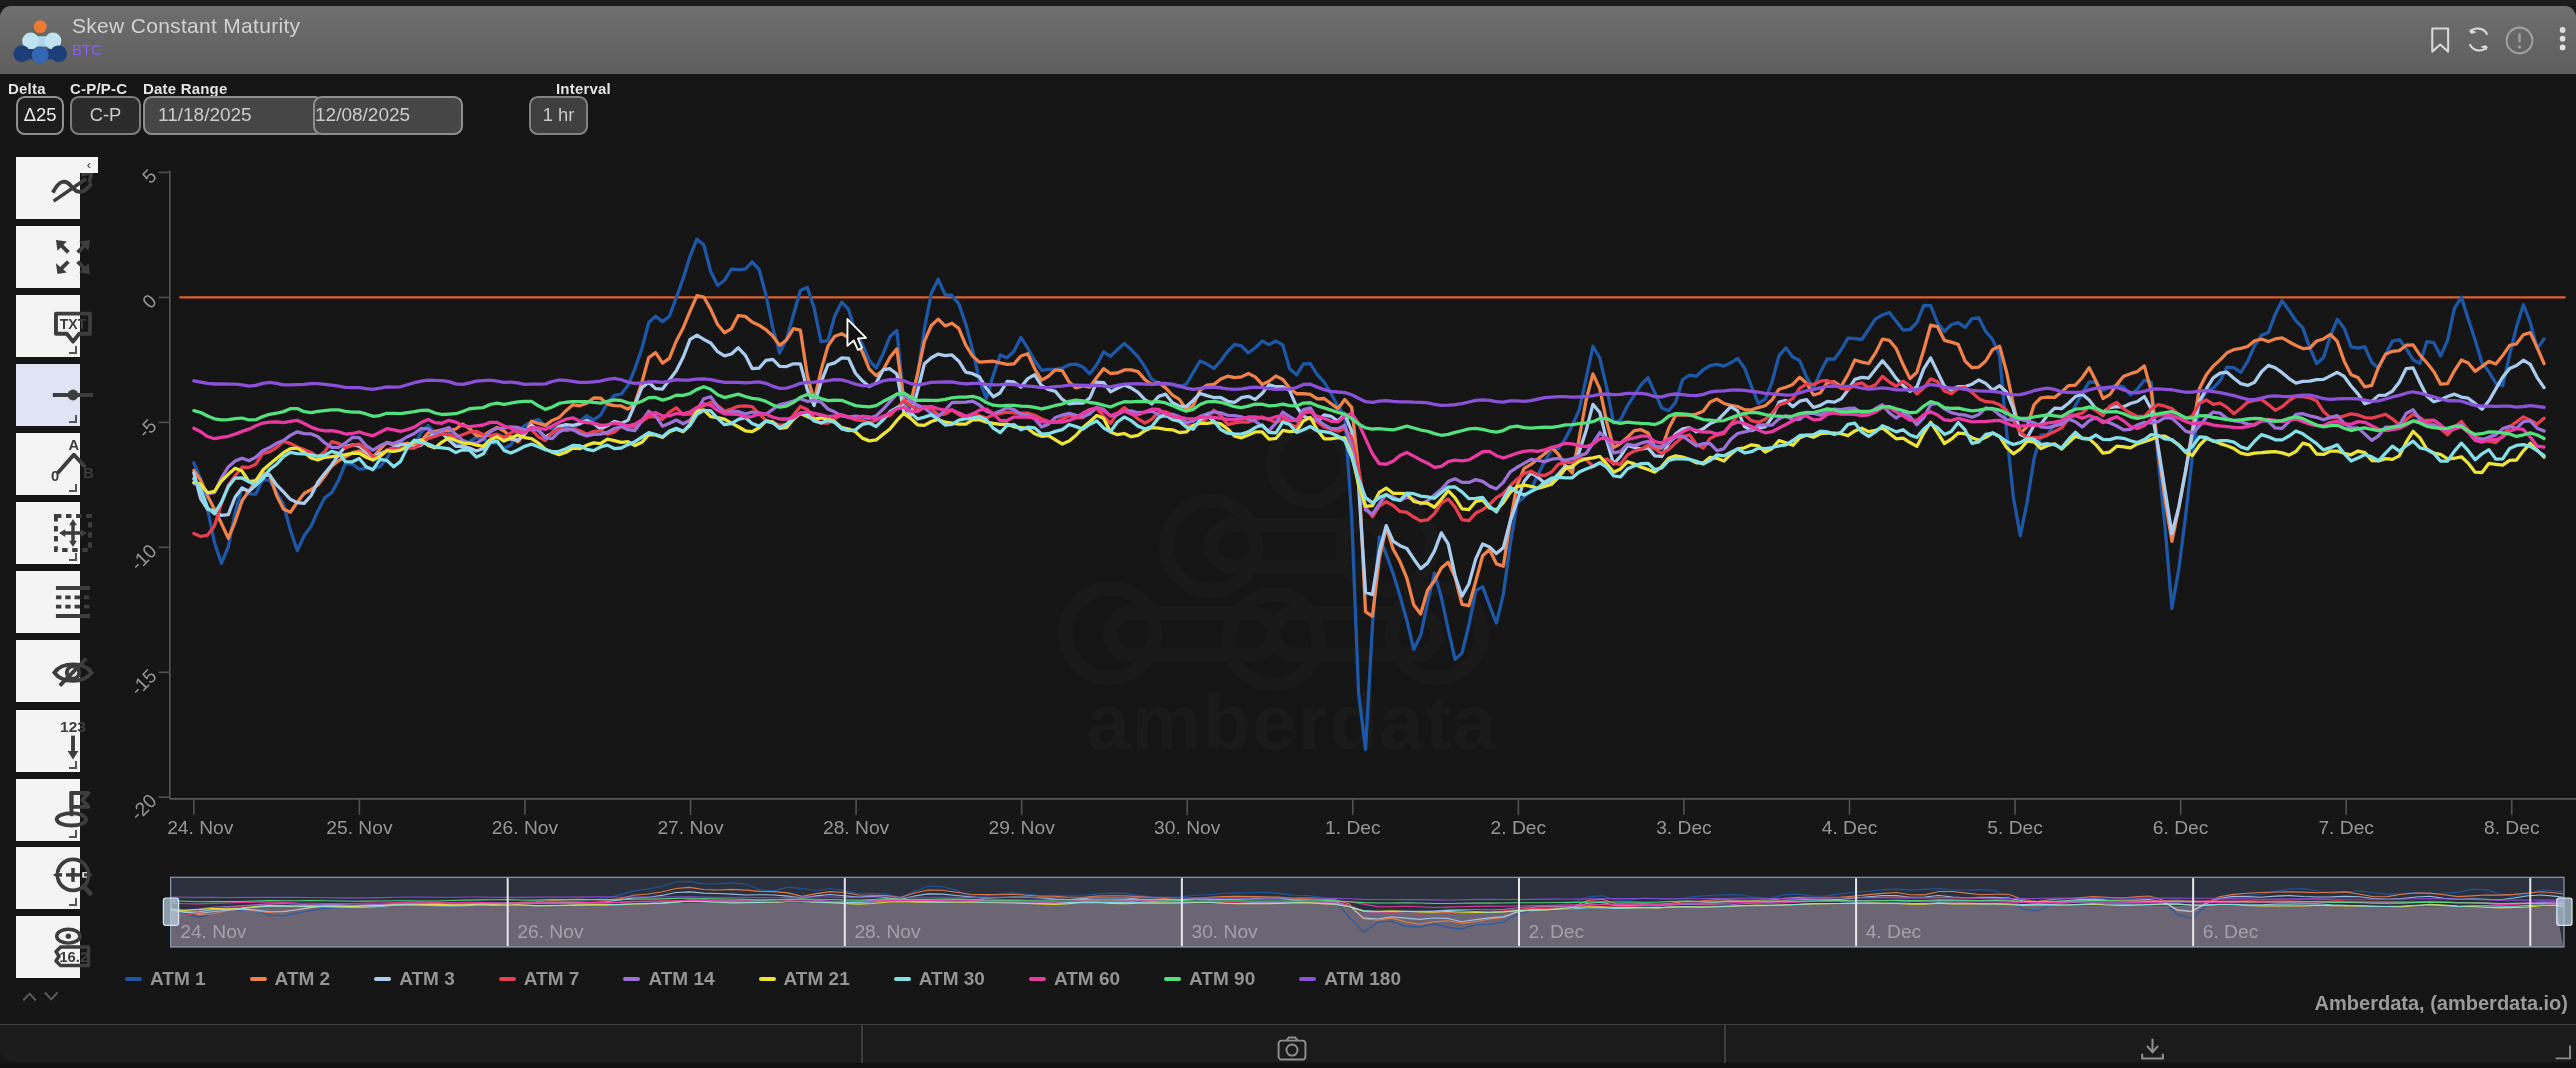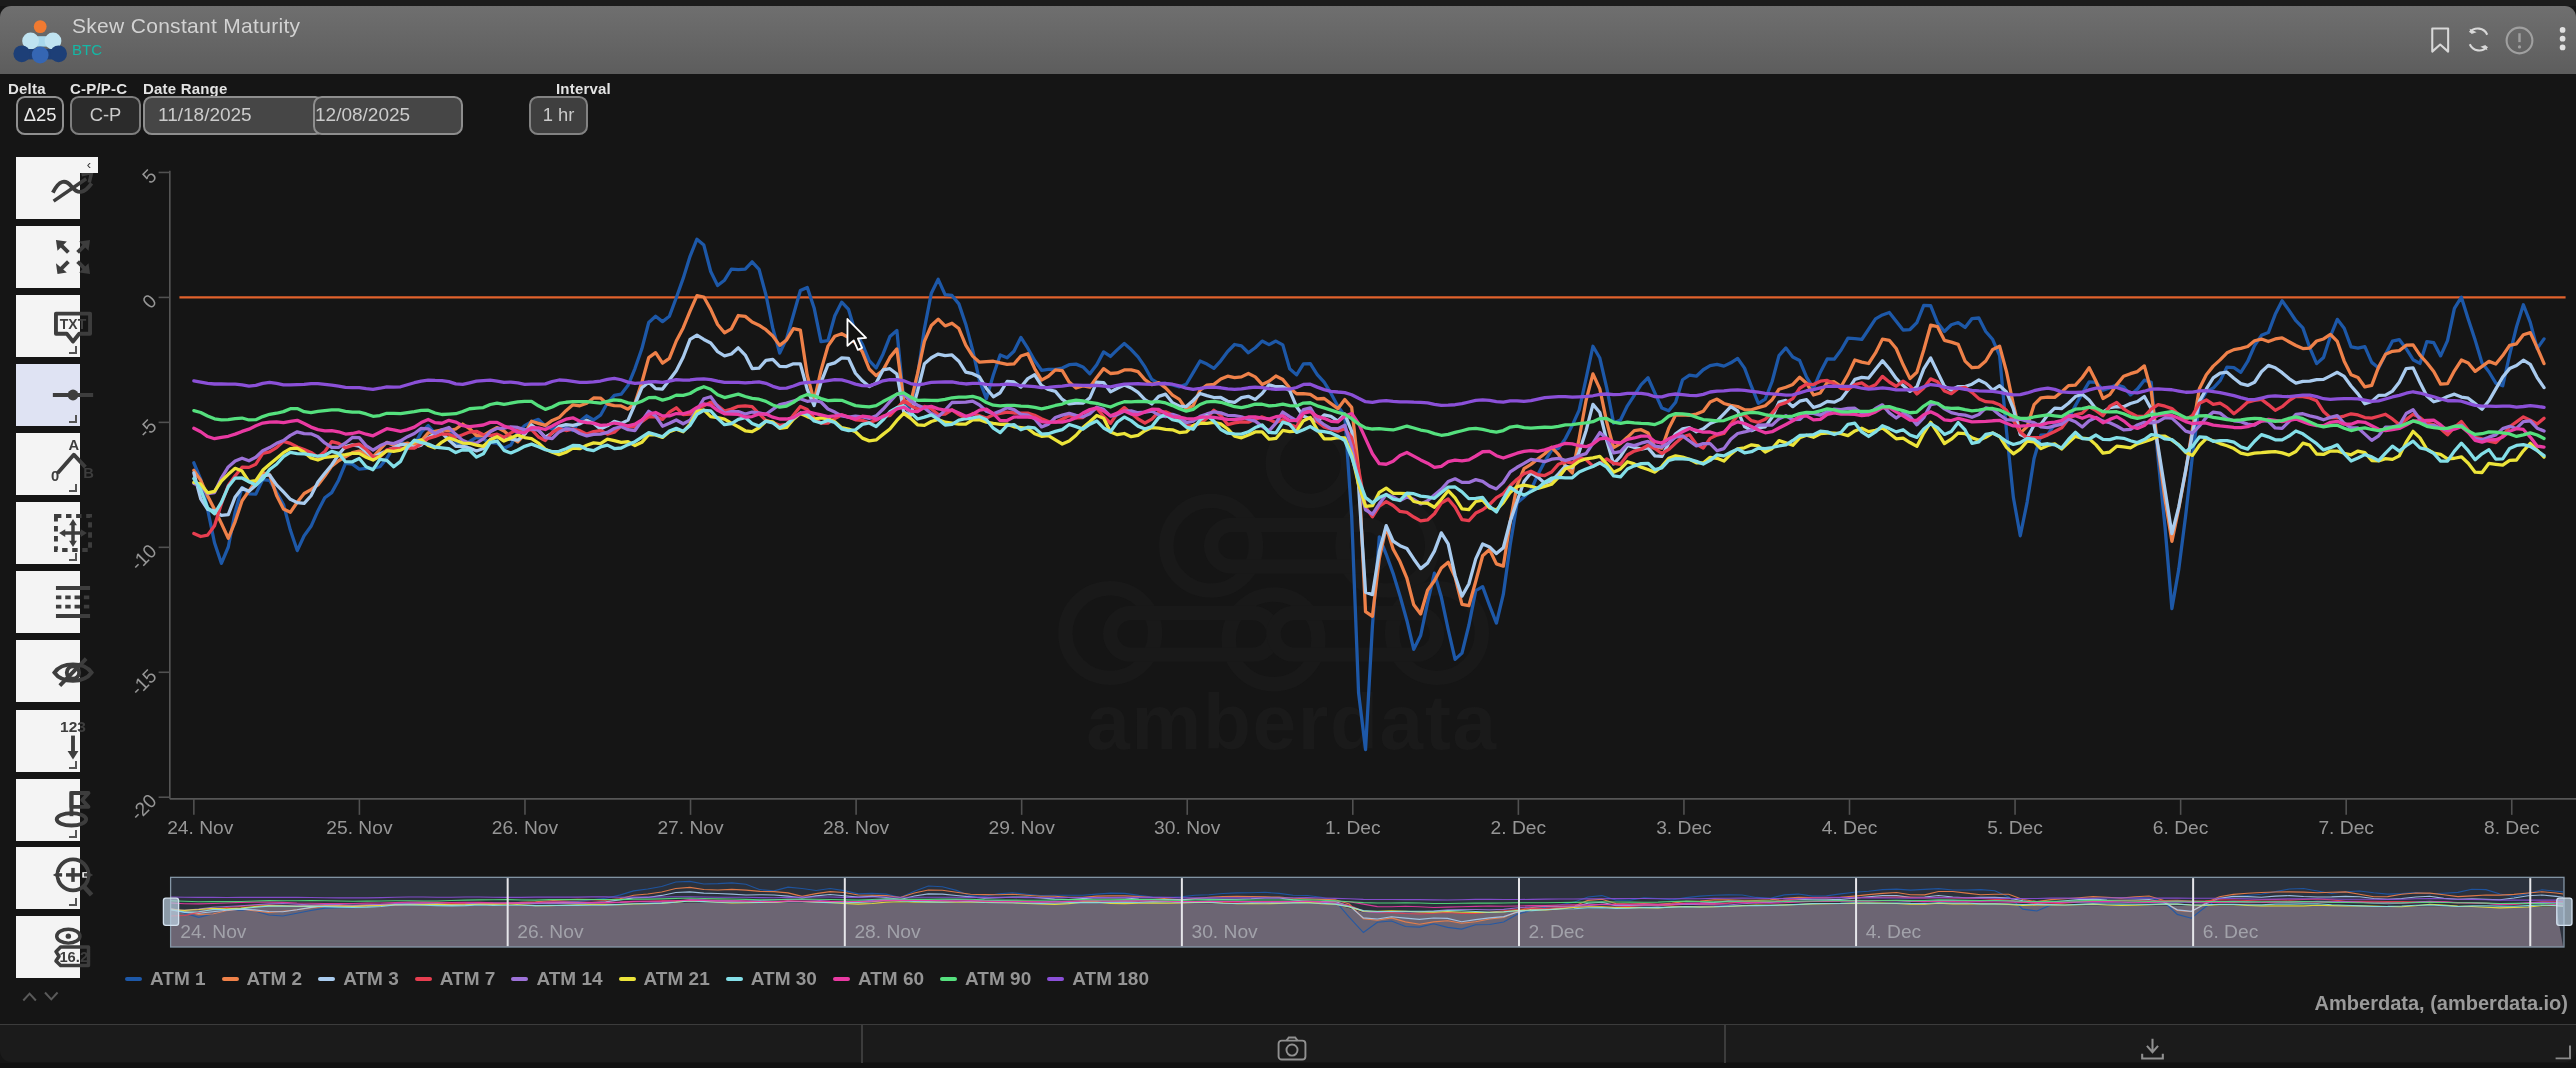--- a/index.html
+++ b/index.html
@@ -1,28 +1,28 @@
 <!DOCTYPE html>
 <html style="font-size:13px"><head><meta charset="utf-8">
 <style>
 * { margin:0; padding:0; box-sizing:border-box; }
 html,body { width:2576px; height:1069px; background:#131313; font-family:"Liberation Sans", sans-serif; overflow:hidden; }
 #page { position:relative; width:2576px; height:1069px; background:#151515; }
 #topstrip { position:absolute; left:0; top:0; width:2576px; height:6.4px; background:#1c1c1c; }
 #header { position:absolute; left:0; top:5.6px; width:2576px; height:68px; background:linear-gradient(#6f6f6f,#5d5d5d); border-radius:11.2px 11.2px 0 0; }
 #title { position:absolute; left:72px; top:13.6px; color:#d2d2d2; font-size:21px; letter-spacing:0.3px; }
-#sub { position:absolute; left:72px; top:41px; color:#14b8a6; font-size:15px; }
+#sub { position:absolute; left:72px; top:41px; color:#8b5cf6; font-size:15px; }
 .hicon { position:absolute; top:0; }
 #controls { position:absolute; left:0; top:74px; width:2576px; }
 .clabel { position:absolute; top:6.4px; color:#e3e3e3; font-size:15px; font-weight:bold; letter-spacing:0.2px; }
 .cbox { position:absolute; top:21.6px; height:39px; border-radius:8.8px; color:#cbcbcb; font-size:18.4px; display:flex; align-items:center; }
 #toolbar .tbtn { position:absolute; left:16px; width:64px; height:62px; background:#f4f4f4;padding-left:26px; }
 .corner { position:absolute; right:3.2px; bottom:3.2px; width:8px; height:8px; border-right:2px solid #555; border-bottom:2px solid #555; }
 #collapse { position:absolute; left:80px; top:157px; width:17.6px; height:16px; background:#f4f4f4; color:#333; font-size:13px; text-align:center; line-height:16px; }
-#legend { position:absolute; left:125px; top:968px; display:flex; column-gap:16px; align-items:center; }
+#legend { position:absolute; left:125px; top:968px; display:flex; column-gap:44px; align-items:center; }
 .li { display:flex; align-items:center; }
 .lm { width:17px; height:4px; border-radius:2.4px; display:inline-block; }
 .lt { color:#949494; font-size:19px; font-weight:bold; margin-left:8px; }
 #credits { position:absolute; right:8px; top:992px; color:#9a9a9a; font-size:20px;font-weight:bold; }
 #bottombar { position:absolute; left:0; top:1024px; width:2576px; height:38px; background:#1b1b1b; border-top:1.6px solid #3c3c3c; border-radius:0 0 11.2px 11.2px; }
 .vsep { position:absolute; top:0; width:1.6px; height:38px; background:#3c3c3c; }
 #botstrip { position:absolute; left:0; top:1063px; width:2576px; height:5.6px; background:#111;
   background-image:radial-gradient(circle 14.4px at 50% 50%, #1a1a1a 13px, transparent 13.6px);
   background-size:45px 45px; }
 .chev { position:absolute; width:40px; height:19px; }

